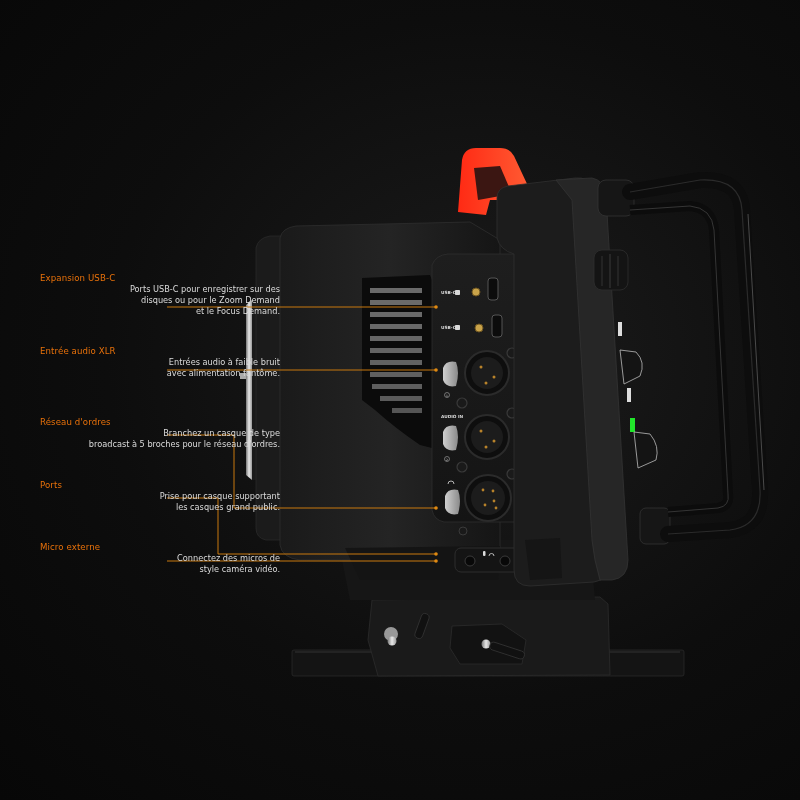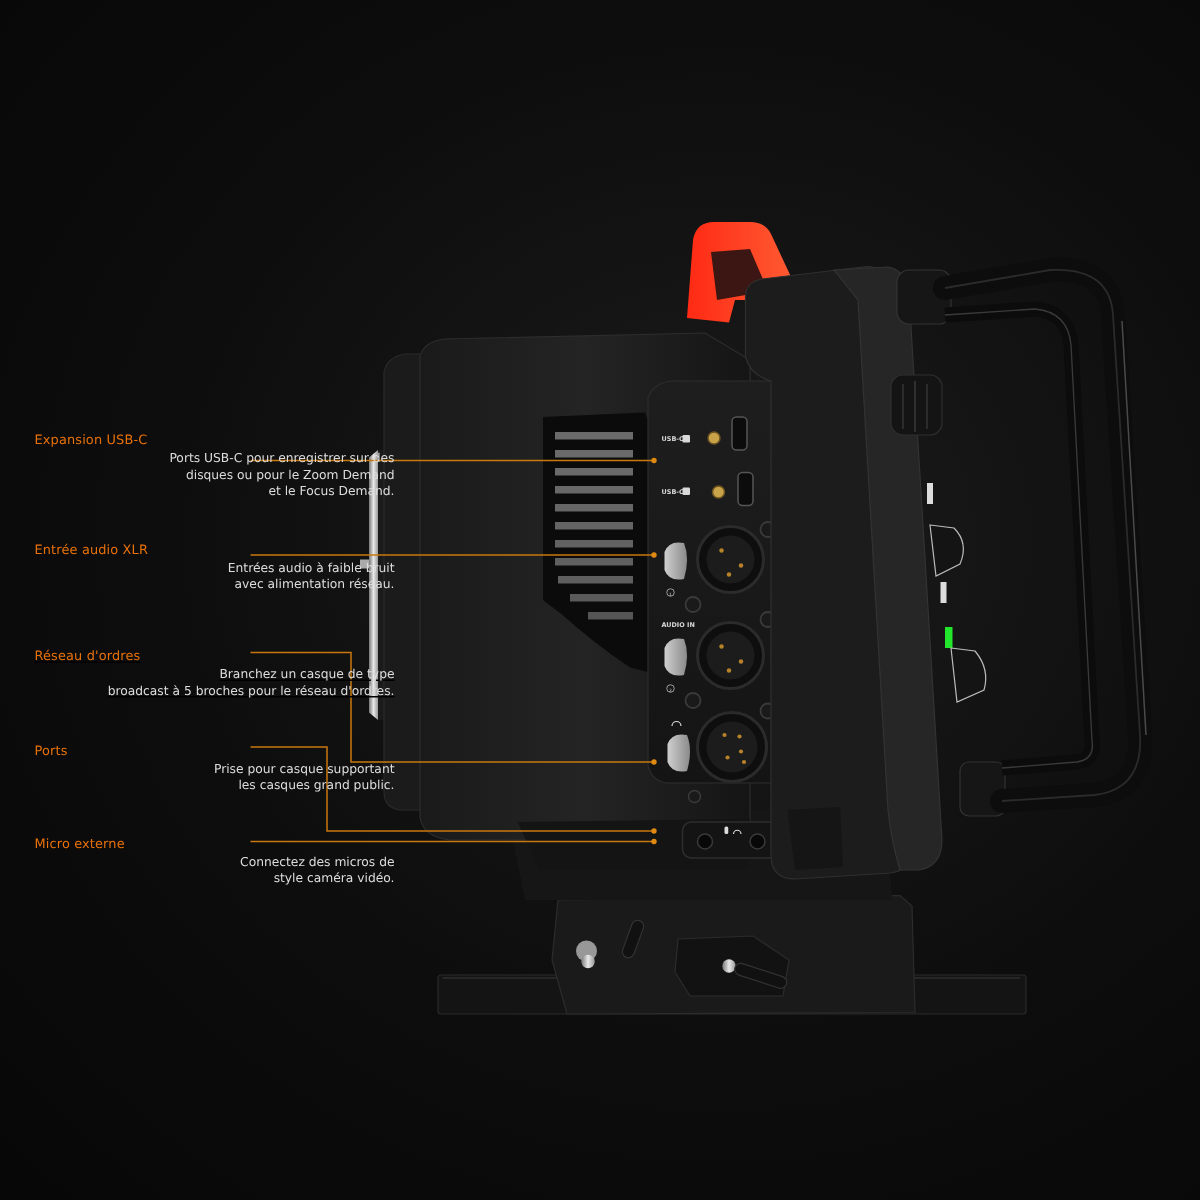--- a/index.html
+++ b/index.html
@@ -2,30 +2,30 @@
 <html><head>
 <meta charset="utf-8">
 <style>
   html, body { margin:0; padding:0; }
   body {
     width:800px; height:800px; overflow:hidden; position:relative;
     background: radial-gradient(ellipse at 60% 45%, #1c1c1c 0%, #0d0d0d 55%, #070707 100%);
     font-family: "DejaVu Sans", "Liberation Sans", sans-serif;
   }
   #camera { position:absolute; left:0; top:0; width:800px; height:800px; }
-  .callout { position:absolute; left:23px; width:240px;margin-top:16px; }
+  .callout { position:absolute; left:40px; width:240px; }
   .callout .title {
     color:#e8710a; font-size:8.6px; line-height:11px; display:block; letter-spacing:0.1px;
   }
   .callout .desc {
     color:#dcdcdc; font-size:8.2px; line-height:11.2px; display:block; white-space:pre-line;text-align:right;
   }
   #c1 { top:273px; }
   #c2 { top:346px; }
-  #c3 { top:417px;text-decoration:underline; }
+  #c3 { top:417px; }
   #c4 { top:480px; }
   #c5 { top:542px; }
   .port-label { font-family:"DejaVu Sans", sans-serif; font-size:4.3px; fill:#d9d9d9; font-weight:bold; }
 </style>
 </head>
 <body>
 
 <svg id="camera" viewBox="0 0 800 800" xmlns="http://www.w3.org/2000/svg">
   <defs>
     <linearGradient id="bodyGrad" x1="0" y1="0" x2="1" y2="0">
@@ -205,21 +205,21 @@
 
 <div class="callout" id="c1">
   <span class="title">Expansion USB-C</span>
   <span class="desc">Ports USB-C pour enregistrer sur des
 disques ou pour le Zoom Demand
 et le Focus Demand.</span>
 </div>
 <div class="callout" id="c2">
   <span class="title">Entrée audio XLR</span>
   <span class="desc">Entrées audio à faible bruit
-avec alimentation réseau.</span>
+avec alimentation fantôme.</span>
 </div>
 <div class="callout" id="c3">
   <span class="title">Réseau d'ordres</span>
   <span class="desc">Branchez un casque de type
 broadcast à 5 broches pour le réseau d'ordres.</span>
 </div>
 <div class="callout" id="c4">
   <span class="title">Ports</span>
   <span class="desc">Prise pour casque supportant
 les casques grand public.</span>

